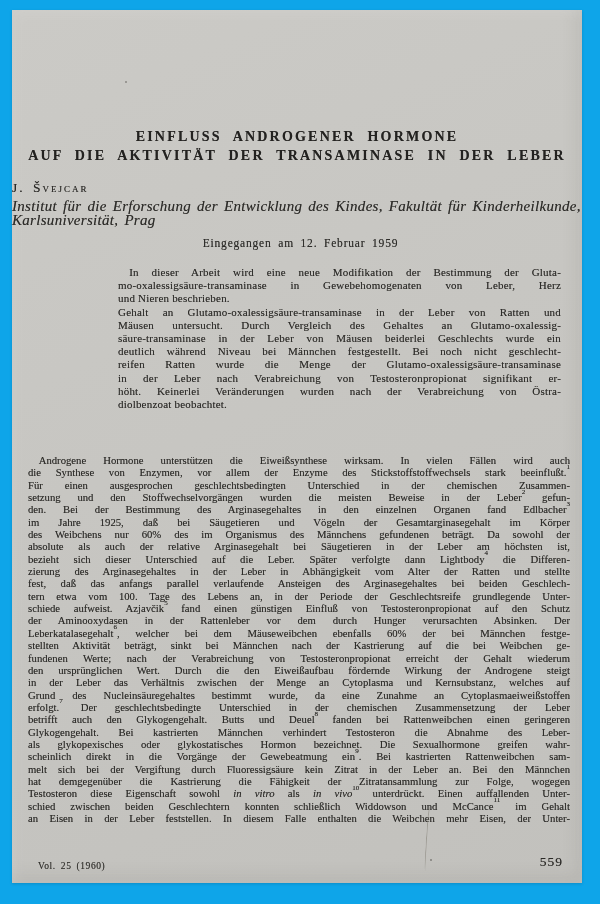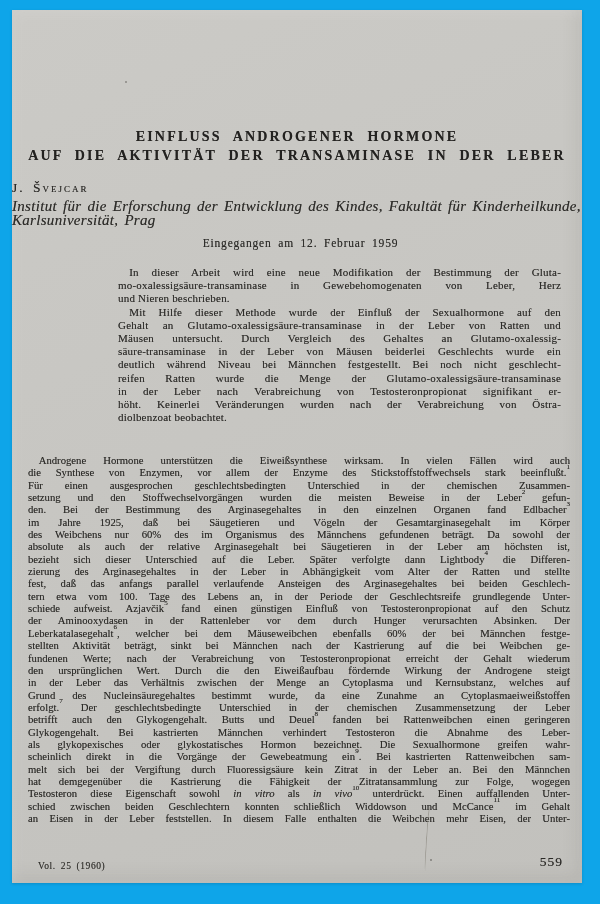--- a/index.html
+++ b/index.html
@@ -134,21 +134,20 @@
       <div>Institut für die Erforschung der Entwicklung des Kindes, Fakultät für Kinderheilkunde,</div>
       <div>Karlsuniversität, Prag</div>
     </div>
 
     <div class="received">Eingegangen am 12. Februar 1959</div>
 
     <div class="abstract">
         <div class="tline"> In dieser Arbeit wird eine neue Modifikation der Bestimmung der Gluta-</div>
         <div class="tline">mo-oxalessigsäure-transaminase in Gewebehomogenaten von Leber, Herz</div>
         <div class="tline tline-end">und Nieren beschrieben.</div>
-        <div class="tline"> Mit Hilfe dieser Methode wurde der Einfluß der Sexualhormone auf den</div>
         <div class="tline">Gehalt an Glutamo-oxalessigsäure-transaminase in der Leber von Ratten und</div>
         <div class="tline">Mäusen untersucht. Durch Vergleich des Gehaltes an Glutamo-oxalessig-</div>
         <div class="tline">säure-transaminase in der Leber von Mäusen beiderlei Geschlechts wurde ein</div>
         <div class="tline">deutlich während Niveau bei Männchen festgestellt. Bei noch nicht geschlecht-</div>
         <div class="tline">reifen Ratten wurde die Menge der Glutamo-oxalessigsäure-transaminase</div>
         <div class="tline">in der Leber nach Verabreichung von Testosteronpropionat signifikant er-</div>
         <div class="tline">höht. Keinerlei Veränderungen wurden nach der Verabreichung von Östra-</div>
         <div class="tline tline-end">diolbenzoat beobachtet.</div>
       </div>
 

